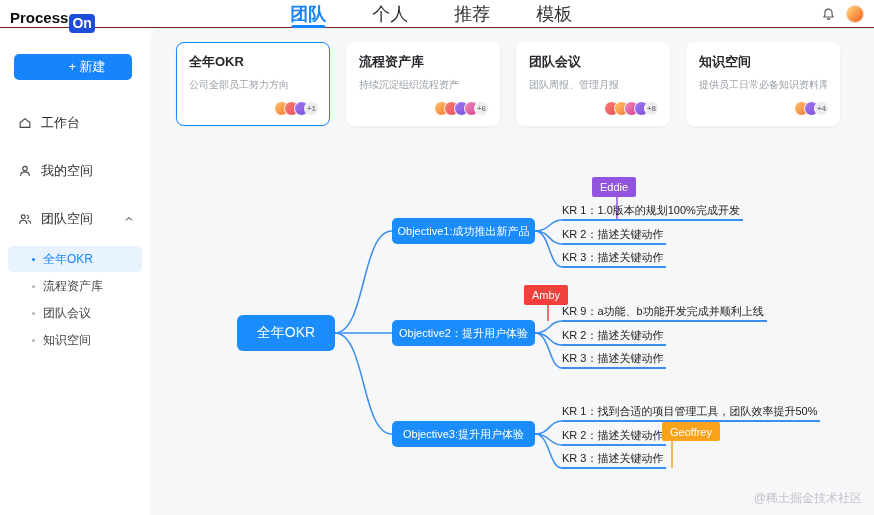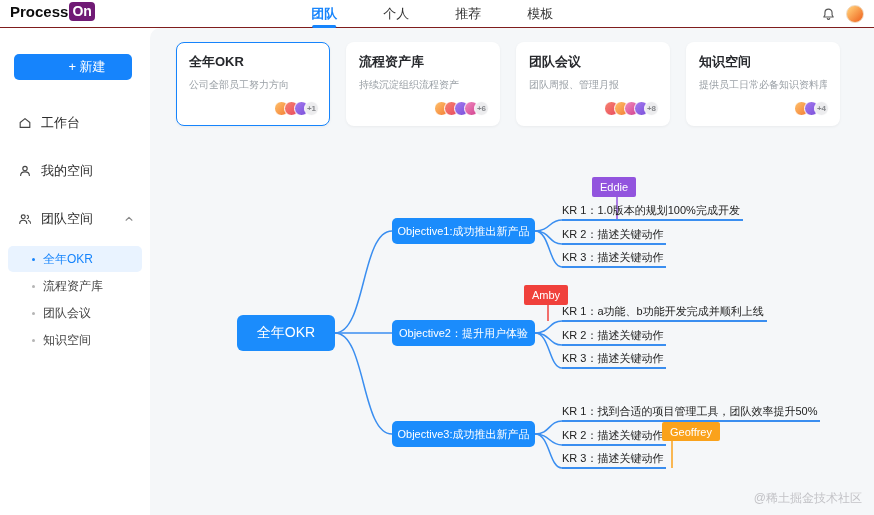--- a/index.html
+++ b/index.html
@@ -2,22 +2,22 @@
 <html><head>
 <meta charset="utf-8">
 <style>
   * { margin:0; padding:0; box-sizing:border-box; }
   html,body { width:874px; height:515px; overflow:hidden; }
   body { font-family:"Liberation Sans","DejaVu Sans",sans-serif; background:#fff; position:relative; color:#333; }
 
   
   .header { position:absolute; left:0; top:0; right:0; height:28px; background:#fff; border-bottom:1px solid #7f1d1d; z-index:6; }
   .logo { position:absolute; left:10px; top:2px; font-size:15px; font-weight:bold; color:#0d0d0d; display:flex; align-items:center; }
-  .logo-badge { background:#701a75; color:#fff; border-radius:4px; padding:0 3px; margin-left:1px; font-size:14px; line-height:19px; }
-  .tabs { position:absolute; left:50%; transform:translateX(-52%); top:0; height:28px; display:flex; gap:46px; align-items:center; font-size:13px; color:#333; }
+  .logo-badge { background:#1d4ed8; color:#fff; border-radius:4px; padding:0 3px; margin-left:1px; font-size:14px; line-height:19px;margin-top:12px; }
+  .tabs { position:absolute; left:50%; transform:translateX(-52%); top:0; height:28px; display:flex; gap:46px; align-items:center; font-size:18px; color:#333; }
   .tab { position:relative; height:100%; display:flex; align-items:center; cursor:pointer; }
   .tab.active { color:#1684fc; font-weight:600; }
   .tab.active::after { content:""; position:absolute; bottom:0; left:1px; right:1px; height:3px; background:#1684fc; border-radius:2px; }
   .header-right { position:absolute; right:10px; top:0; height:28px; display:flex; align-items:center; gap:10px; }
   .avatar-top { width:18px; height:18px; border-radius:50%; background:linear-gradient(135deg,#ffc06a 20%,#f2762e 80%); border:1px solid #f0d9c0; }
 
   
   .sidebar { position:absolute; left:0; top:28px; width:150px; bottom:0; background:#fff; z-index:5; }
   .new-btn { margin:26px 0 0 14px; width:118px; height:26px; background:#1684fc; color:#fff; border:none; border-radius:5px; font-size:13px; display:flex; align-items:center; justify-content:center; cursor:pointer; font-family:inherit;padding-left:28px; }
   .nav { margin-top:26px; }
@@ -210,27 +210,27 @@
 
       <path d="M467,169 L467,192" fill="none" stroke="#9254de" stroke-width="1.5"></path>
       <path d="M398,277 L398,293" fill="none" stroke="#f0413c" stroke-width="1.5"></path>
       <path d="M522,413 L522,440" fill="none" stroke="#faa21b" stroke-width="1.5"></path>
     </svg>
 
     <div class="node root-node">全年OKR</div>
 
     <div class="node obj-node" style="top:190px;">Objective1:成功推出新产品</div>
     <div class="node obj-node" style="top:292px;text-align:right;">Objective2：提升用户体验</div>
-    <div class="node obj-node" style="top:393px;">Objective3:成功推出新产品</div>
+    <div class="node obj-node" style="top:393px;">Objective3:提升用户体验</div>
 
     <div class="kr" style="top:175px;">KR 1：1.0版本的规划100%完成开发</div>
     <div class="kr" style="top:199px;">KR 2：描述关键动作</div>
     <div class="kr" style="top:222px;">KR 3：描述关键动作</div>
 
-    <div class="kr" style="top:276px;">KR 1：a功能、b功能开发完成并顺利上线</div>
+    <div class="kr" style="top:276px;">KR 9：a功能、b功能开发完成并顺利上线</div>
     <div class="kr" style="top:300px;">KR 2：描述关键动作</div>
     <div class="kr" style="top:323px;">KR 3：描述关键动作</div>
 
     <div class="kr" style="top:376px;">KR 1：找到合适的项目管理工具，团队效率提升50%</div>
     <div class="kr" style="top:400px;">KR 2：描述关键动作</div>
     <div class="kr" style="top:423px;">KR 3：描述关键动作</div>
 
     <div class="tag tag-eddie">Eddie</div>
     <div class="tag tag-amby">Amby</div>
     <div class="tag tag-geoffrey">Geoffrey</div>

